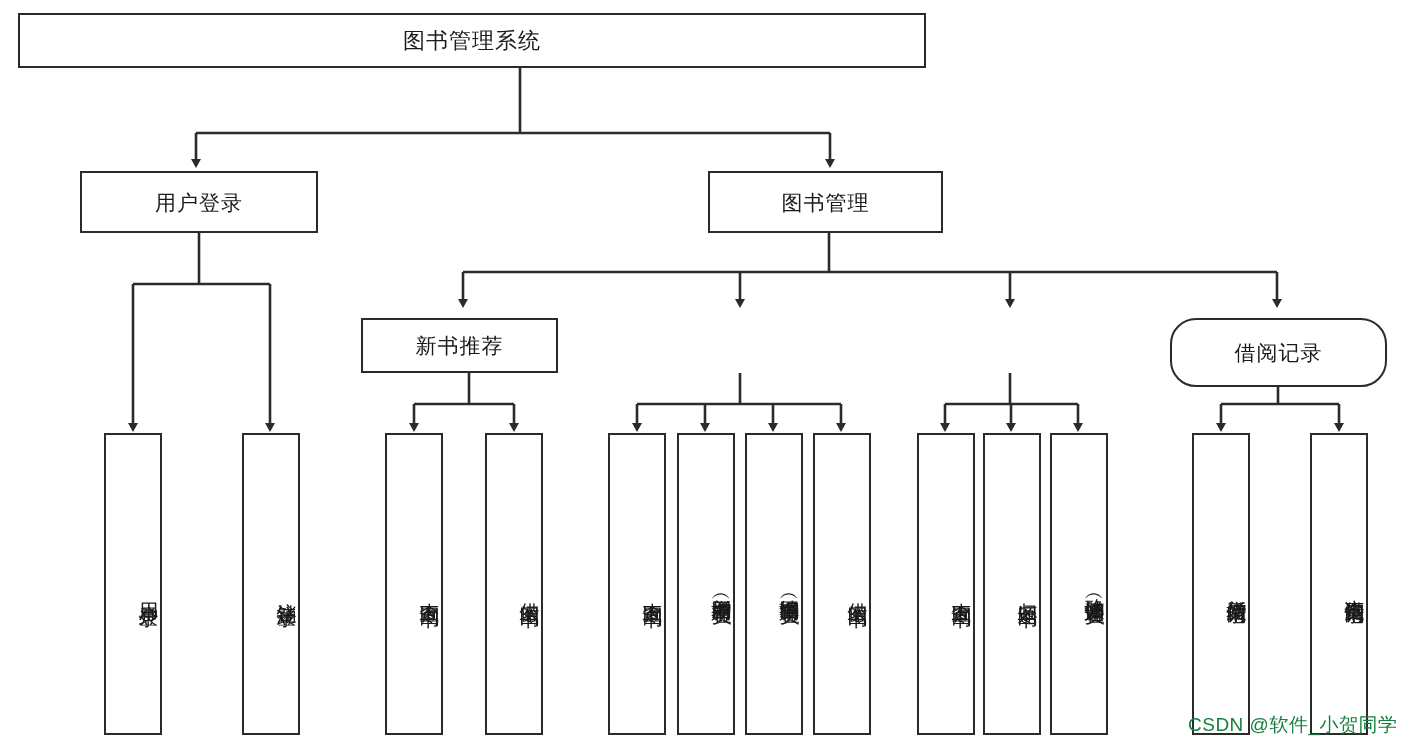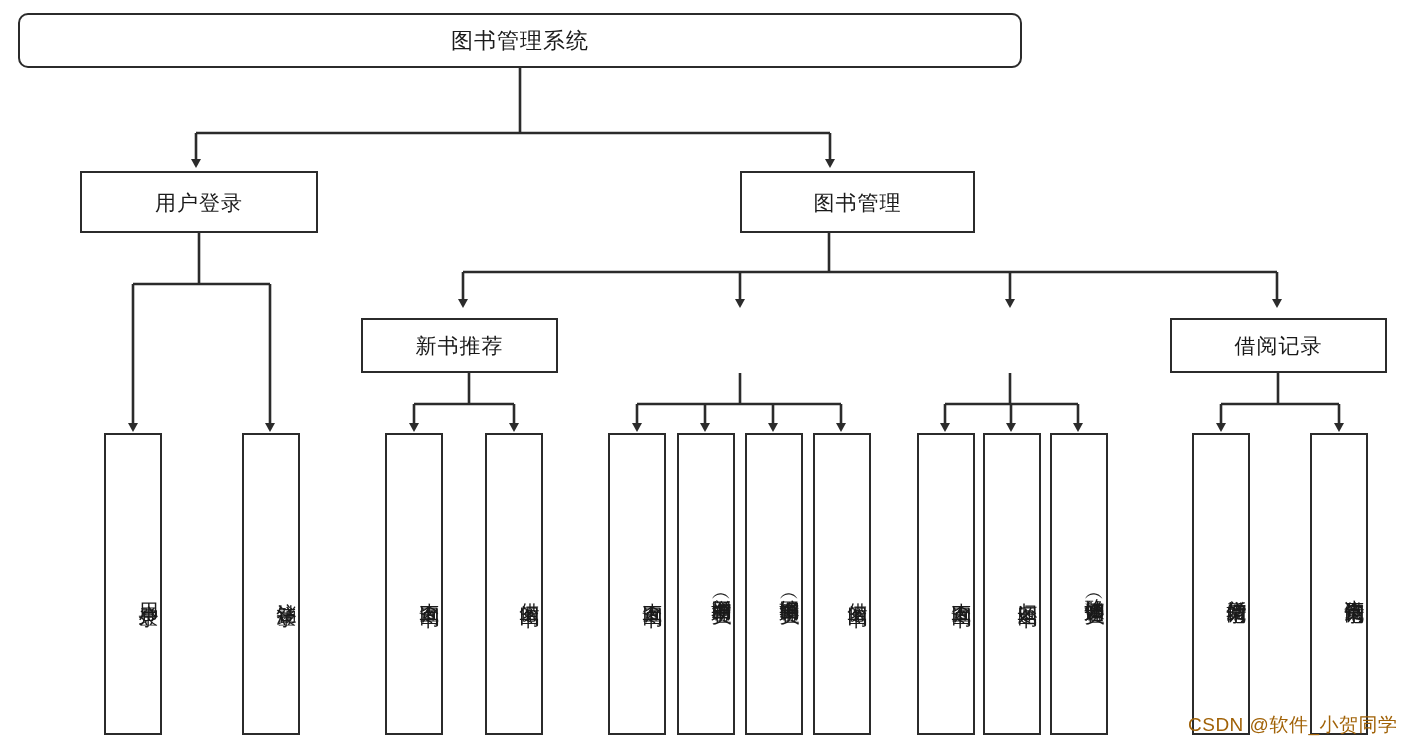--- a/index.html
+++ b/index.html
@@ -60,21 +60,21 @@
     letter-spacing: 1px;
   }
   .label {
     display: block;
   }
   .watermark {
     position: absolute;
     left: 1188px;
     top: 712px;
     font-size: 19px;
-    color: #a16207;
+    color: #15803d;
     z-index: 5;
     white-space: nowrap;
     letter-spacing: 0.5px;
   }
 </style>
 </head>
 <body>
 
 <div id="canvas">
 
@@ -121,35 +121,35 @@
       <path d="M1011,404 L1011,424" marker-end="url(#arrow)"></path>
       <path d="M1078,404 L1078,424" marker-end="url(#arrow)"></path>
 
       <path d="M1278,373 L1278,404"></path>
       <path d="M1221,404 L1339,404"></path>
       <path d="M1221,404 L1221,424" marker-end="url(#arrow)"></path>
       <path d="M1339,404 L1339,424" marker-end="url(#arrow)"></path>
     </g>
   </svg>
 
-  <div class="node h root" style="left:18px; top:13px; width:1004px; height:55px;border-radius:10px;">
+  <div class="node h root" style="left:18px; top:13px; width:908px; height:55px;">
     <span class="label">图书管理系统</span>
   </div>
 
   <div class="node h" style="left:80px; top:171px; width:238px; height:62px;">
     <span class="label">用户登录</span>
   </div>
-  <div class="node h" style="left:740px; top:171px; width:235px; height:62px;">
+  <div class="node h" style="left:708px; top:171px; width:235px; height:62px;">
     <span class="label">图书管理</span>
   </div>
 
   <div class="node h" style="left:361px; top:318px; width:197px; height:55px;">
     <span class="label">新书推荐</span>
   </div>
-  <div class="node h" style="left:1170px; top:318px; width:217px; height:55px;">
+  <div class="node h" style="left:1170px; top:318px; width:217px; height:69px;border-radius:26px;">
     <span class="label">借阅记录</span>
   </div>
 
   <div class="node v" style="left:104px; top:433px; width:58px; height:302px;">
     <span class="label">用户登录</span>
   </div>
   <div class="node v" style="left:242px; top:433px; width:58px; height:302px;">
     <span class="label">注销登录</span>
   </div>
 

